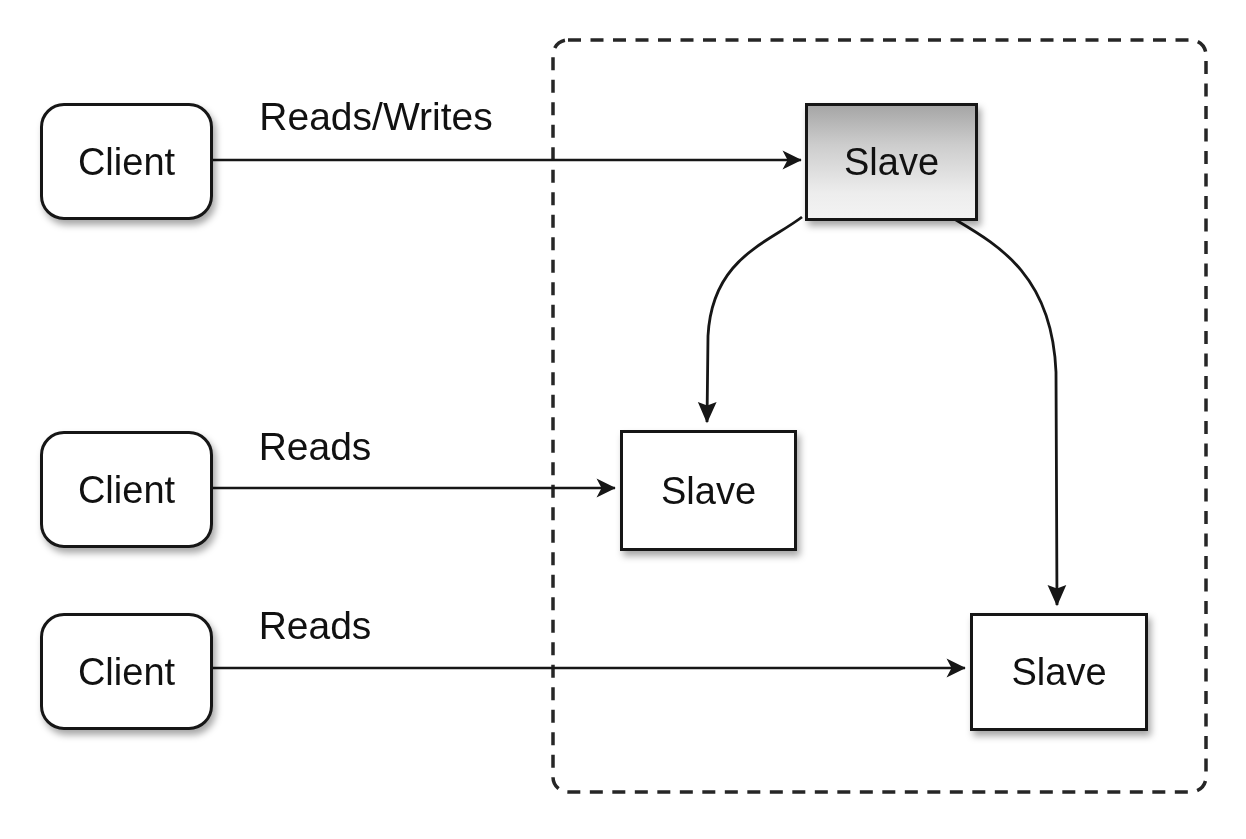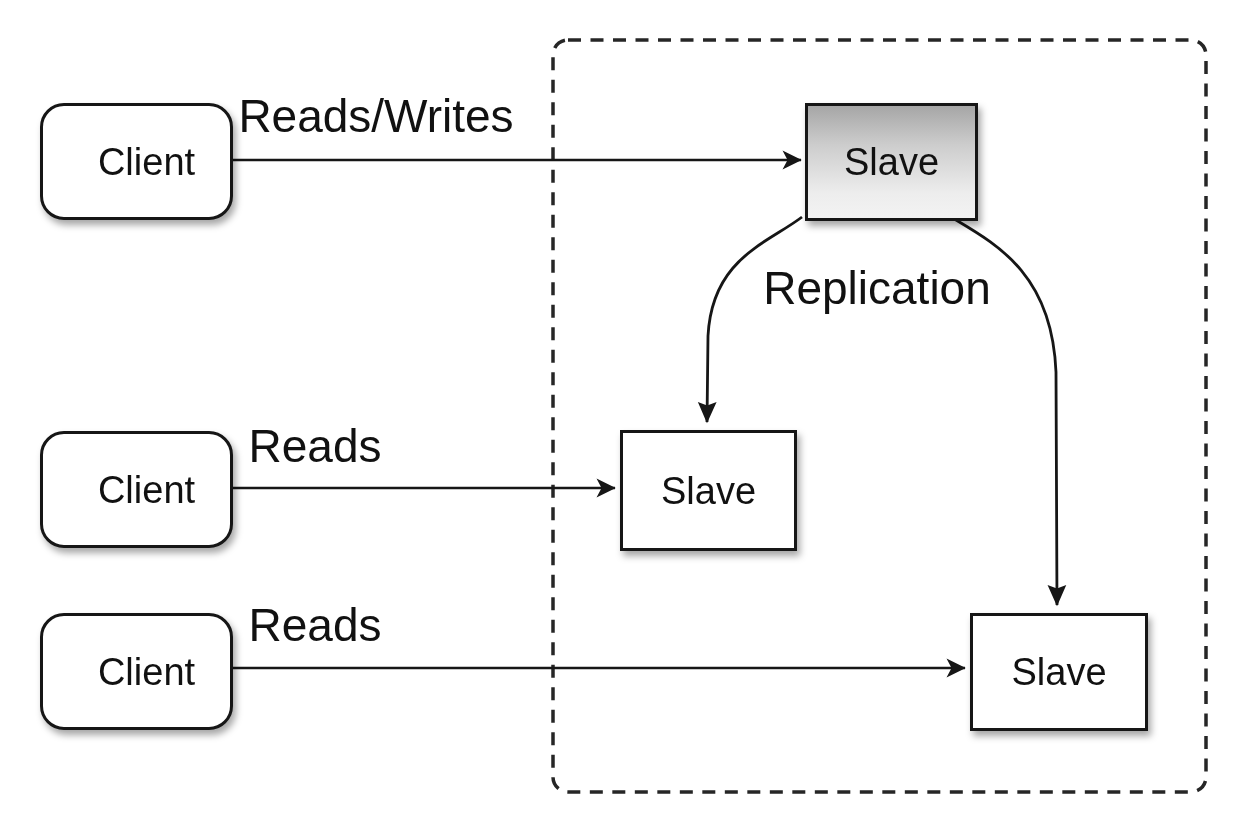--- a/index.html
+++ b/index.html
@@ -23,28 +23,28 @@
     position: absolute;
     display: flex;
     align-items: center;
     justify-content: center;
     font-size: 38px;
     line-height: 1;
     background: #ffffff;
     border: 3px solid #161616;
     box-shadow: 3px 5px 7px rgba(0,0,0,0.35);
   }
-  .client-node { border-radius: 24px; padding-left: 20px; }
+  .client-node { border-radius: 24px; }
   .master-node {
     background: linear-gradient(180deg, #a6a6a6 0%, #cdcdcd 35%, #ededed 78%, #f3f3f3 100%);
   }
   .edge-label {
     position: absolute;
     transform: translate(-50%, -50%);
-    font-size: 46px;
+    font-size: 39px;
     line-height: 1;
     white-space: nowrap;
   }
 </style>
 </head>
 <body>
 
 <div class="canvas">
 
   <svg class="layer" viewBox="0 0 1246 839" aria-hidden="true">
@@ -93,15 +93,14 @@
   <div class="node" style="left:970px; top:613px; width:172px; height:112px;">
     <span>Slave</span>
   </div>
 
   <div class="edge-label" style="left:376px; top:116px;">Reads/Writes</div>
 
   <div class="edge-label" style="left:315px; top:446px;">Reads</div>
 
   <div class="edge-label" style="left:315px; top:625px;">Reads</div>
 
-  <div class="edge-label" style="left:877px; top:288px;">Replication</div>
 
 </div>
 
 </body></html>

